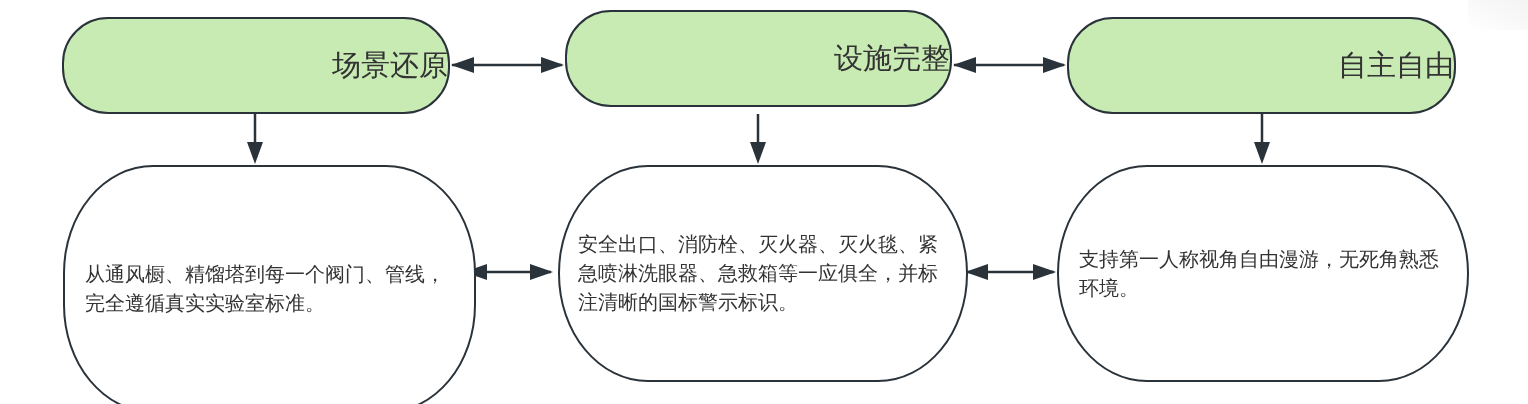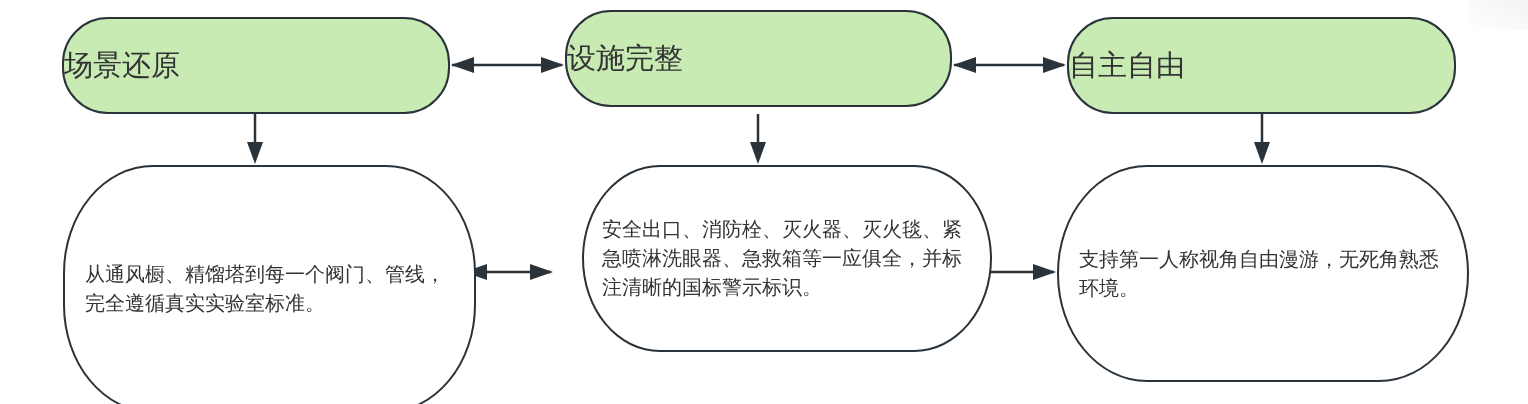--- a/index.html
+++ b/index.html
@@ -1,21 +1,21 @@
 <!DOCTYPE html>
 <html><head>
 <meta charset="utf-8">
 <style>
   html, body { margin: 0; padding: 0; background: #ffffff; }
   body { width: 1528px; height: 404px; position: relative; overflow: hidden;
          font-family: "DejaVu Sans", "Liberation Sans", sans-serif; }
   .node-top {
     position: absolute; box-sizing: border-box;
     background: #c8ebb4; border: 2.5px solid #2a323a; border-radius: 46px;
-    display: flex; align-items: center; justify-content: flex-start;
+    display: flex; align-items: center; justify-content: flex-end;
     font-size: 29px; color: #333333;
   }
   .node-bottom {
     position: absolute; box-sizing: border-box;
     background: #ffffff; border: 2.5px solid #2a323a; border-radius: 90px / 108px;
     display: flex; align-items: center;
     font-size: 20px; color: #333333; line-height: 29px;
     padding: 0 12px;
   }
   .node-bottom span { display: block; }
@@ -70,18 +70,18 @@
 <div class="node-top" style="left:565px; top:10px; width:387px; height:97px;">
   <span>设施完整</span>
 </div>
 <div class="node-top" style="left:1067px; top:17px; width:389px; height:97px;">
   <span>自主自由</span>
 </div>
 
 <div class="node-bottom" style="left:63px; top:165px; width:413px; height:248px; padding-left:20px;">
   <span>从通风橱、精馏塔到每一个阀门、管线，完全遵循真实实验室标准。</span>
 </div>
-<div class="node-bottom" style="left:582px; top:165px; width:410px; height:187px; padding-left:18px; padding-right:14px;">
+<div class="node-bottom" style="left:558px; top:165px; width:410px; height:217px; padding-left:18px; padding-right:14px;">
   <span>安全出口、消防栓、灭火器、灭火毯、紧急喷淋洗眼器、急救箱等一应俱全，并标注清晰的国标警示标识。</span>
 </div>
 <div class="node-bottom" style="left:1057px; top:165px; width:412px; height:217px; padding-left:20px; padding-right:18px;align-items:center;">
   <span>支持第一人称视角自由漫游，无死角熟悉环境。</span>
 </div>
 
 </body></html>

